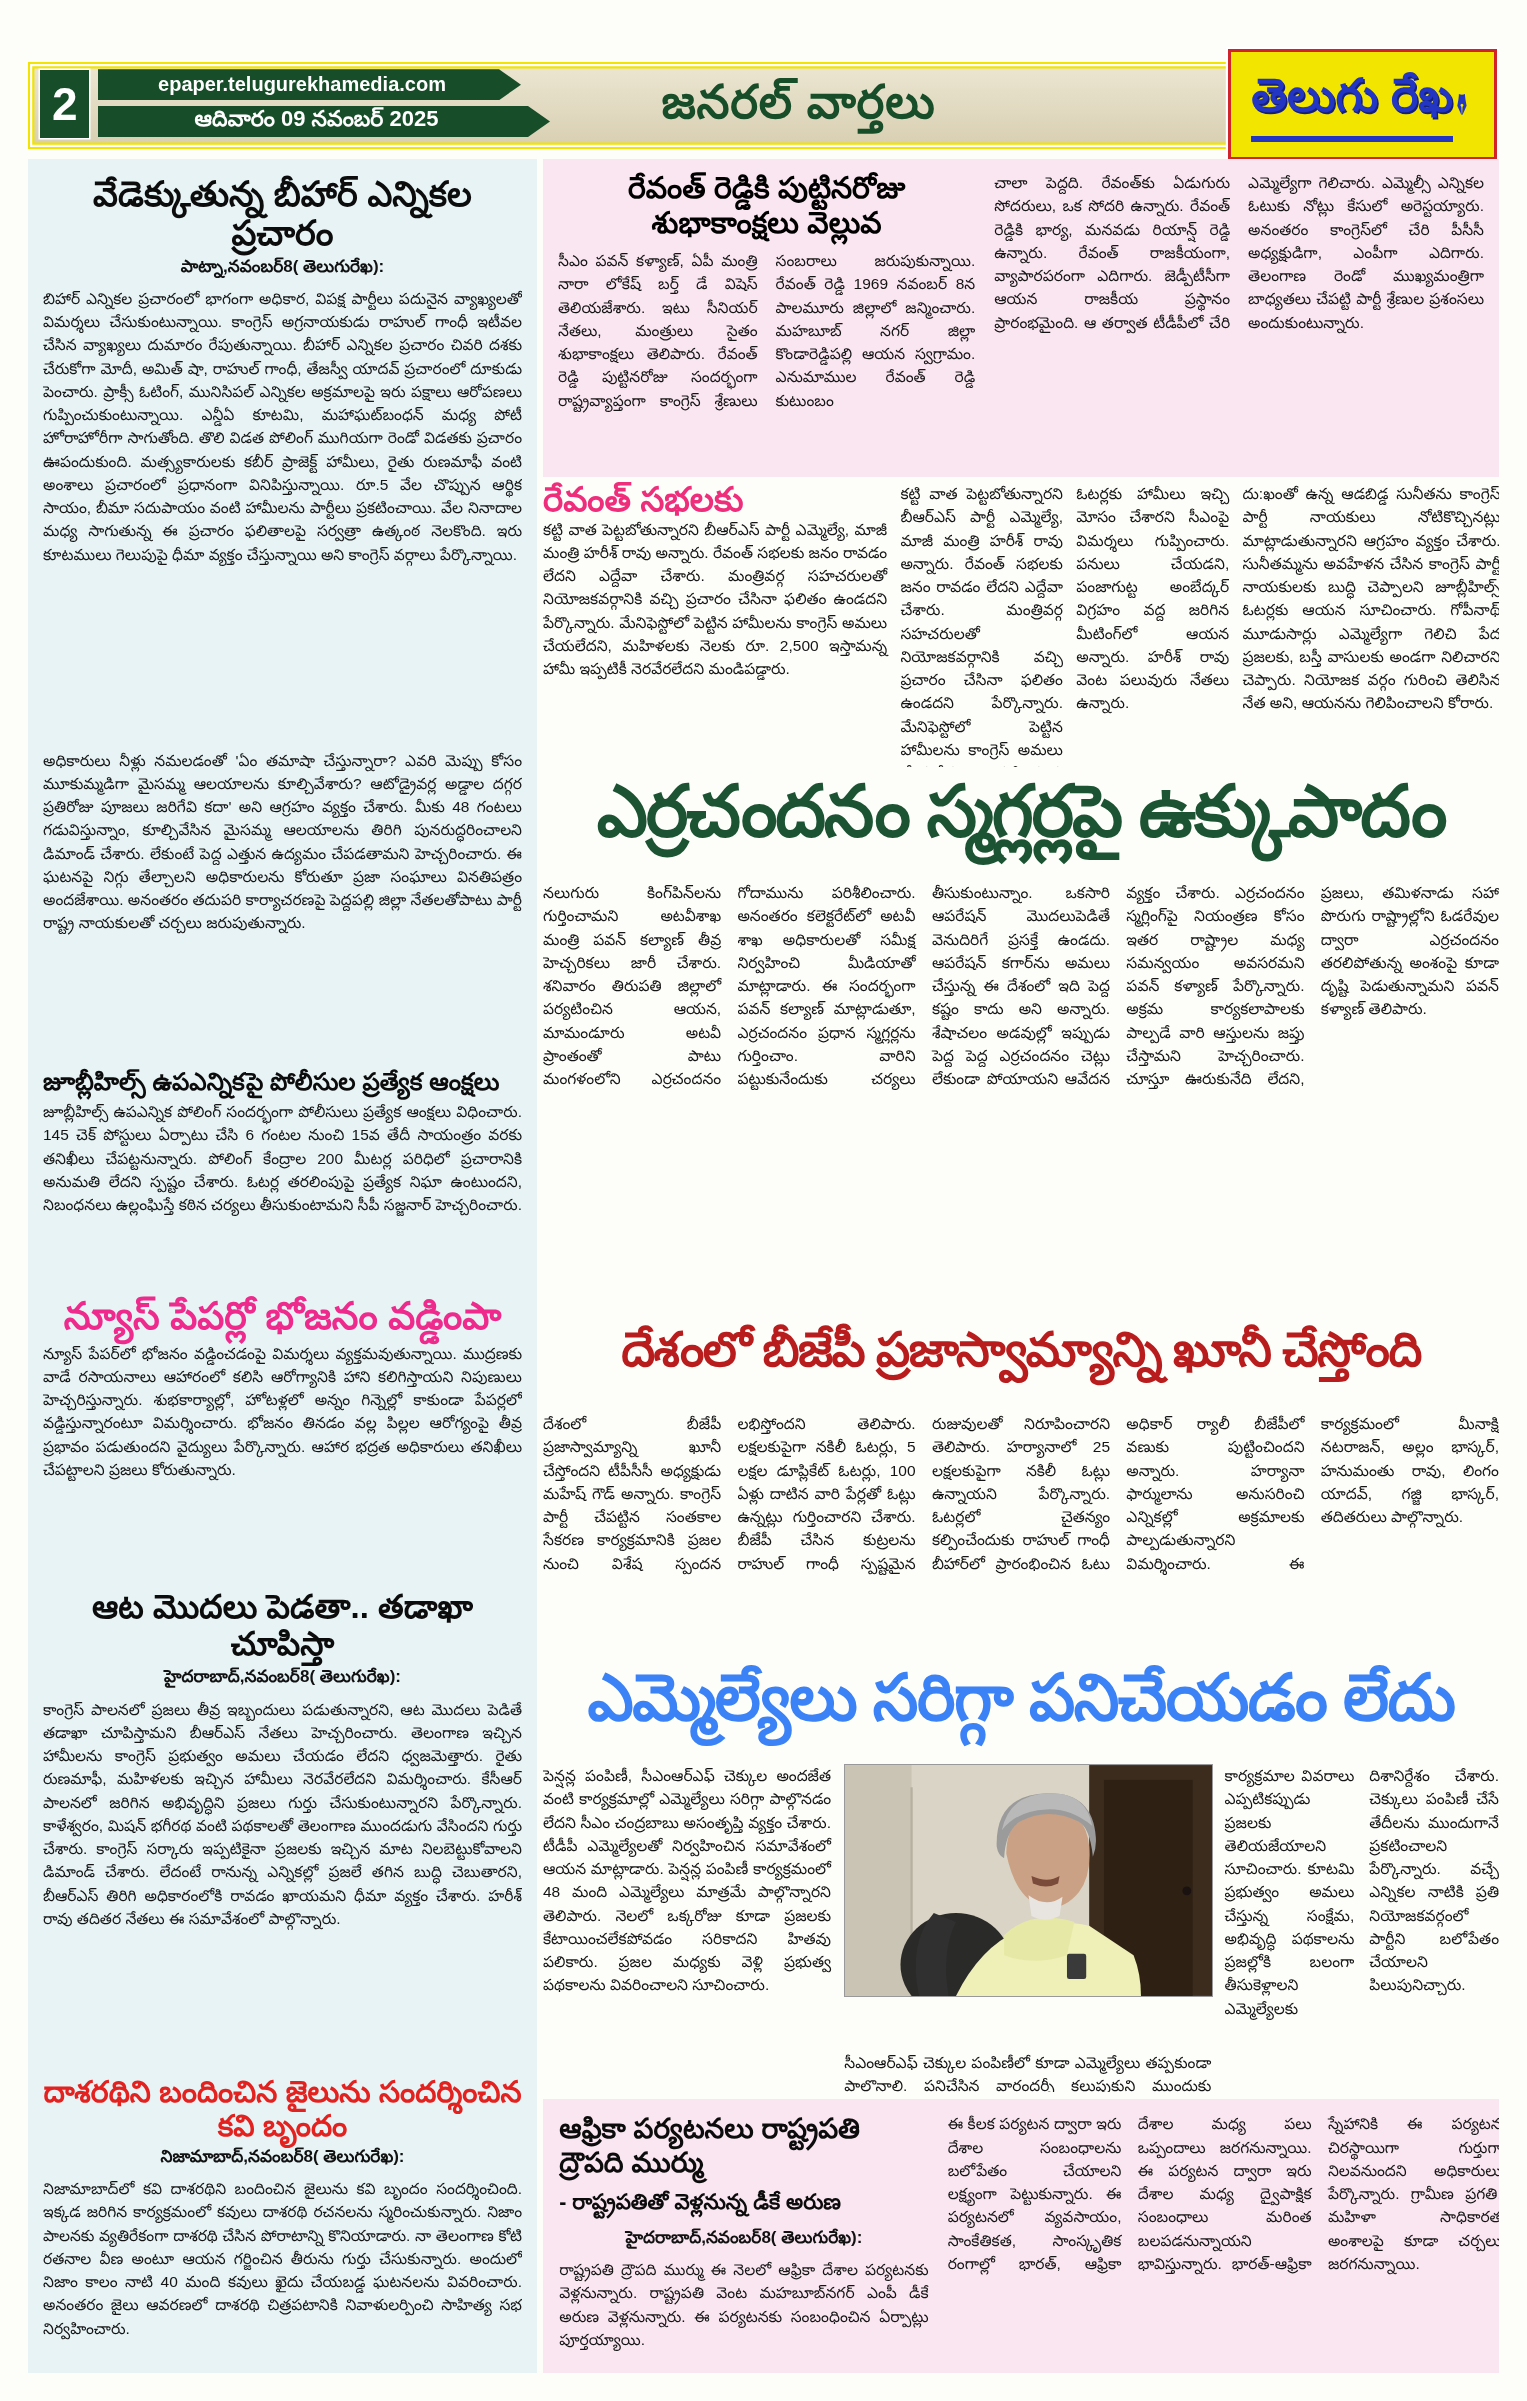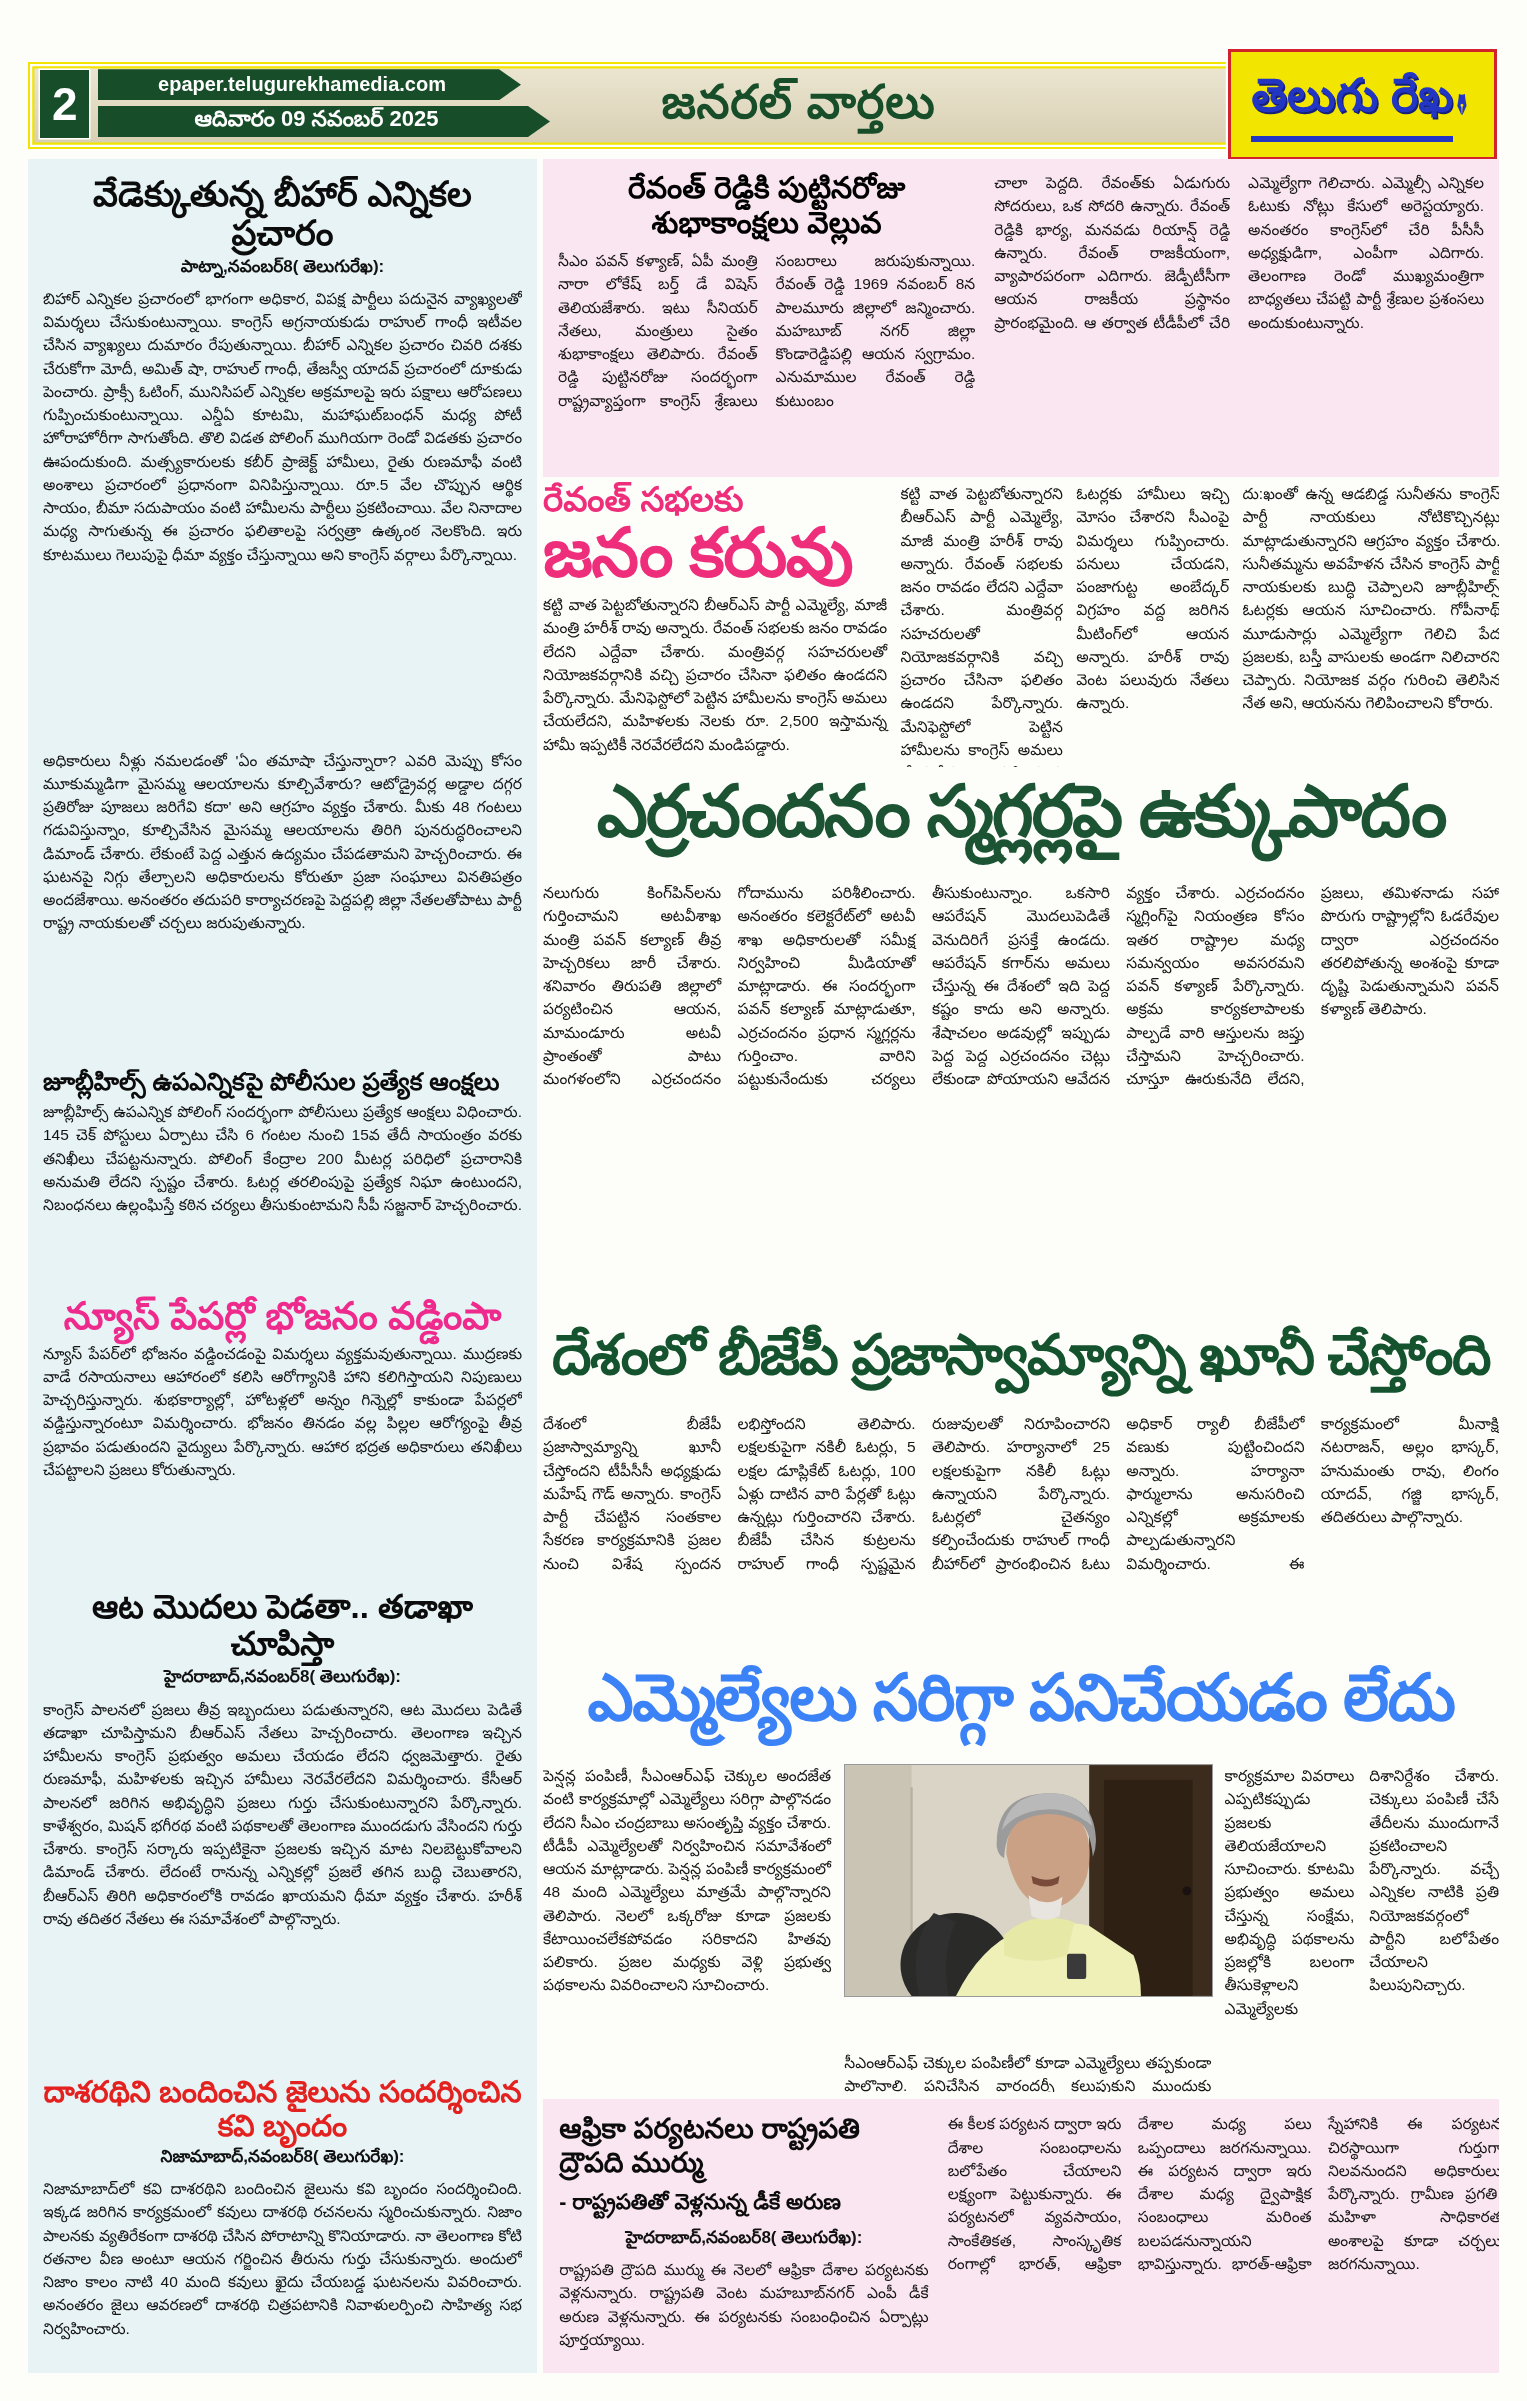--- a/index.html
+++ b/index.html
@@ -52,21 +52,21 @@
   
   .janam{position:absolute;left:543px;top:482px;width:956px;height:285px;display:grid;
     grid-template-columns:36% 17% 16% 27%;gap:13.3px;overflow:hidden;}
   .janam .hl-a{color:#ee2d7b;font-weight:800;font-size:34px;line-height:1.05;}
   .janam .hl-b{color:#ee2d7b;font-weight:800;font-size:68px;line-height:1.0;margin-bottom:7.4px;letter-spacing:-1.5px;}
 
   
   .green-head{position:absolute;left:543px;top:770px;width:956px;height:103px;text-align:center;
     color:#1c5433;font-size:72px;font-weight:800;letter-spacing:-2.2px;overflow:hidden;}
   .blue-head{position:absolute;left:543px;top:1322px;width:956px;height:83px;text-align:center;
-    color:#14532d;font-size:56px;font-weight:800;letter-spacing:-1.5px;overflow:hidden;}
+    color:#b91c1c;font-size:48px;font-weight:800;letter-spacing:-1.5px;overflow:hidden;}
   .red-head{position:absolute;left:543px;top:1660px;width:956px;height:96px;text-align:center;
     color:#3b82f6;font-size:65px;font-weight:800;letter-spacing:-1.5px;overflow:hidden;}
 
   .smuggler-body{position:absolute;left:543px;top:881px;width:956px;height:405px;
     column-count:5;column-gap:16.3px;overflow:hidden;}
   .bjp-body{position:absolute;left:543px;top:1412px;width:956px;height:244px;
     column-count:5;column-gap:16.3px;overflow:hidden;}
 
   
   .mla{position:absolute;left:543px;top:1764px;width:956px;height:328px;display:grid;
@@ -142,21 +142,20 @@
     <div class="lhs">
       <div class="hl-top">రేవంత్ రెడ్డికి పుట్టినరోజు శుభాకాంక్షలు వెల్లువ</div>
       <div class="body" style="column-count:2;column-gap:18px;">సీఎం పవన్ కళ్యాణ్, ఏపీ మంత్రి నారా లోకేష్ బర్త్ డే విషెస్ తెలియజేశారు. ఇటు సీనియర్ నేతలు, మంత్రులు సైతం శుభాకాంక్షలు తెలిపారు. రేవంత్ రెడ్డి పుట్టినరోజు సందర్భంగా రాష్ట్రవ్యాప్తంగా కాంగ్రెస్ శ్రేణులు సంబరాలు జరుపుకున్నాయి. రేవంత్ రెడ్డి 1969 నవంబర్ 8న పాలమూరు జిల్లాలో జన్మించారు. మహబూబ్ నగర్ జిల్లా కొండారెడ్డిపల్లి ఆయన స్వగ్రామం. ఎనుమాముల రేవంత్ రెడ్డి కుటుంబం</div>
     </div>
     <div class="rhs body">చాలా పెద్దది. రేవంత్‌కు ఏడుగురు సోదరులు, ఒక సోదరి ఉన్నారు. రేవంత్ రెడ్డికి భార్య, మనవడు రియాన్ష్ రెడ్డి ఉన్నారు. రేవంత్ రాజకీయంగా, వ్యాపారపరంగా ఎదిగారు. జెడ్పీటీసీగా ఆయన రాజకీయ ప్రస్థానం ప్రారంభమైంది. ఆ తర్వాత టీడీపీలో చేరి ఎమ్మెల్యేగా గెలిచారు. ఎమ్మెల్సీ ఎన్నికల ఓటుకు నోట్లు కేసులో అరెస్టయ్యారు. అనంతరం కాంగ్రెస్‌లో చేరి పీసీసీ అధ్యక్షుడిగా, ఎంపీగా ఎదిగారు. తెలంగాణ రెండో ముఖ్యమంత్రిగా బాధ్యతలు చేపట్టి పార్టీ శ్రేణుల ప్రశంసలు అందుకుంటున్నారు.</div>
   </div>
 
   <div class="janam">
     <div>
       <div class="hl-a">రేవంత్ సభలకు</div>
-      <div class="hl-b">జనం కరువు</div>
       <div class="body">కట్టి వాత పెట్టబోతున్నారని బీఆర్ఎస్ పార్టీ ఎమ్మెల్యే, మాజీ మంత్రి హరీశ్ రావు అన్నారు. రేవంత్ సభలకు జనం రావడం లేదని ఎద్దేవా చేశారు. మంత్రివర్గ సహచరులతో నియోజకవర్గానికి వచ్చి ప్రచారం చేసినా ఫలితం ఉండదని పేర్కొన్నారు. మేనిఫెస్టోలో పెట్టిన హామీలను కాంగ్రెస్ అమలు చేయలేదని, మహిళలకు నెలకు రూ. 2,500 ఇస్తామన్న హామీ ఇప్పటికీ నెరవేరలేదని మండిపడ్డారు.</div>
     </div>
     <div class="body" style="overflow:hidden;">కట్టి వాత పెట్టబోతున్నారని బీఆర్ఎస్ పార్టీ ఎమ్మెల్యే, మాజీ మంత్రి హరీశ్ రావు అన్నారు. రేవంత్ సభలకు జనం రావడం లేదని ఎద్దేవా చేశారు. మంత్రివర్గ సహచరులతో నియోజకవర్గానికి వచ్చి ప్రచారం చేసినా ఫలితం ఉండదని పేర్కొన్నారు. మేనిఫెస్టోలో పెట్టిన హామీలను కాంగ్రెస్ అమలు చేయలేదని, మహిళలకు నెలకు రూ. 2,500 ఇస్తామన్న హామీ ఇప్పటికీ నెరవేరలేదని మండిపడ్డారు.</div>
     <div class="body">ఓటర్లకు హామీలు ఇచ్చి మోసం చేశారని సీఎంపై విమర్శలు గుప్పించారు. పనులు చేయడని, పంజాగుట్ట అంబేద్కర్ విగ్రహం వద్ద జరిగిన మీటింగ్‌లో ఆయన అన్నారు. హరీశ్ రావు వెంట పలువురు నేతలు ఉన్నారు.</div>
     <div class="body">దు:ఖంతో ఉన్న ఆడబిడ్డ సునీతను కాంగ్రెస్ పార్టీ నాయకులు నోటికొచ్చినట్లు మాట్లాడుతున్నారని ఆగ్రహం వ్యక్తం చేశారు. సునీతమ్మను అవహేళన చేసిన కాంగ్రెస్ పార్టీ నాయకులకు బుద్ధి చెప్పాలని జూబ్లీహిల్స్ ఓటర్లకు ఆయన సూచించారు. గోపీనాథ్ మూడుసార్లు ఎమ్మెల్యేగా గెలిచి పేద ప్రజలకు, బస్తీ వాసులకు అండగా నిలిచారని చెప్పారు. నియోజక వర్గం గురించి తెలిసిన నేత అని, ఆయనను గెలిపించాలని కోరారు.</div>
   </div>
 
   <div class="green-head">ఎర్రచందనం స్మగ్లర్లపై ఉక్కుపాదం</div>
   <div class="smuggler-body body">నలుగురు కింగ్‌పిన్‌లను గుర్తించామని అటవీశాఖ మంత్రి పవన్ కల్యాణ్ తీవ్ర హెచ్చరికలు జారీ చేశారు. శనివారం తిరుపతి జిల్లాలో పర్యటించిన ఆయన, మామండూరు అటవీ ప్రాంతంతో పాటు మంగళంలోని ఎర్రచందనం గోదామును పరిశీలించారు. అనంతరం కలెక్టరేట్‌లో అటవీ శాఖ అధికారులతో సమీక్ష నిర్వహించి మీడియాతో మాట్లాడారు. ఈ సందర్భంగా పవన్ కల్యాణ్ మాట్లాడుతూ, ఎర్రచందనం ప్రధాన స్మగ్లర్లను గుర్తించాం. వారిని పట్టుకునేందుకు చర్యలు తీసుకుంటున్నాం. ఒకసారి ఆపరేషన్ మొదలుపెడితే వెనుదిరిగే ప్రసక్తే ఉండదు. ఆపరేషన్ కగార్‌ను అమలు చేస్తున్న ఈ దేశంలో ఇది పెద్ద కష్టం కాదు అని అన్నారు. శేషాచలం అడవుల్లో ఇప్పుడు పెద్ద పెద్ద ఎర్రచందనం చెట్లు లేకుండా పోయాయని ఆవేదన వ్యక్తం చేశారు. ఎర్రచందనం స్మగ్లింగ్‌పై నియంత్రణ కోసం ఇతర రాష్ట్రాల మధ్య సమన్వయం అవసరమని పవన్ కళ్యాణ్ పేర్కొన్నారు. అక్రమ కార్యకలాపాలకు పాల్పడే వారి ఆస్తులను జప్తు చేస్తామని హెచ్చరించారు. చూస్తూ ఊరుకునేది లేదని, ప్రజలు, తమిళనాడు సహా పొరుగు రాష్ట్రాల్లోని ఓడరేవుల ద్వారా ఎర్రచందనం తరలిపోతున్న అంశంపై కూడా దృష్టి పెడుతున్నామని పవన్ కళ్యాణ్ తెలిపారు.</div>
 

